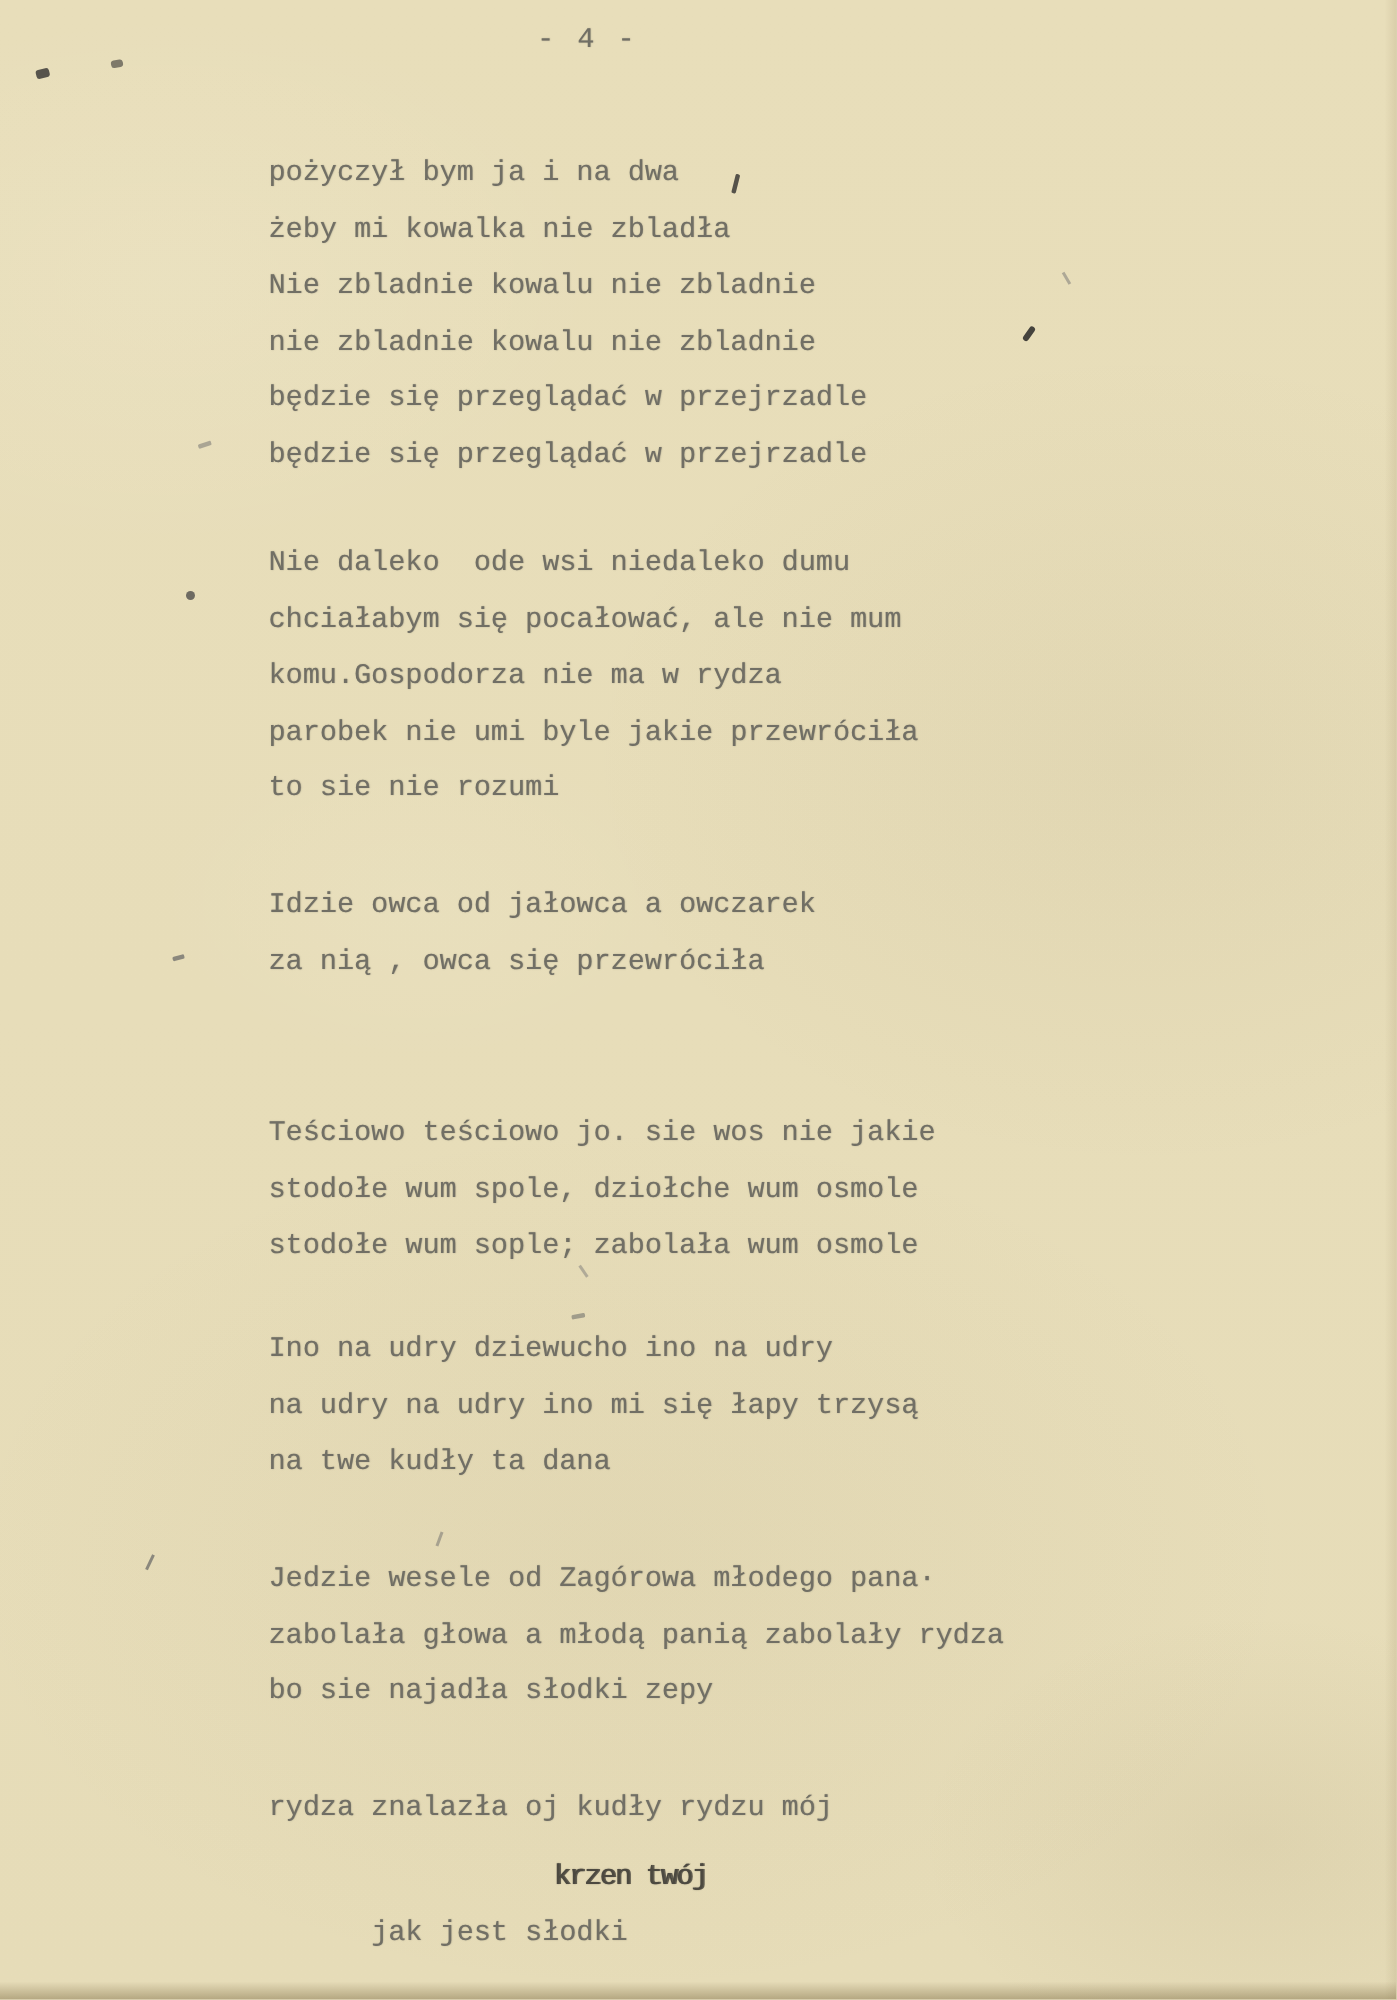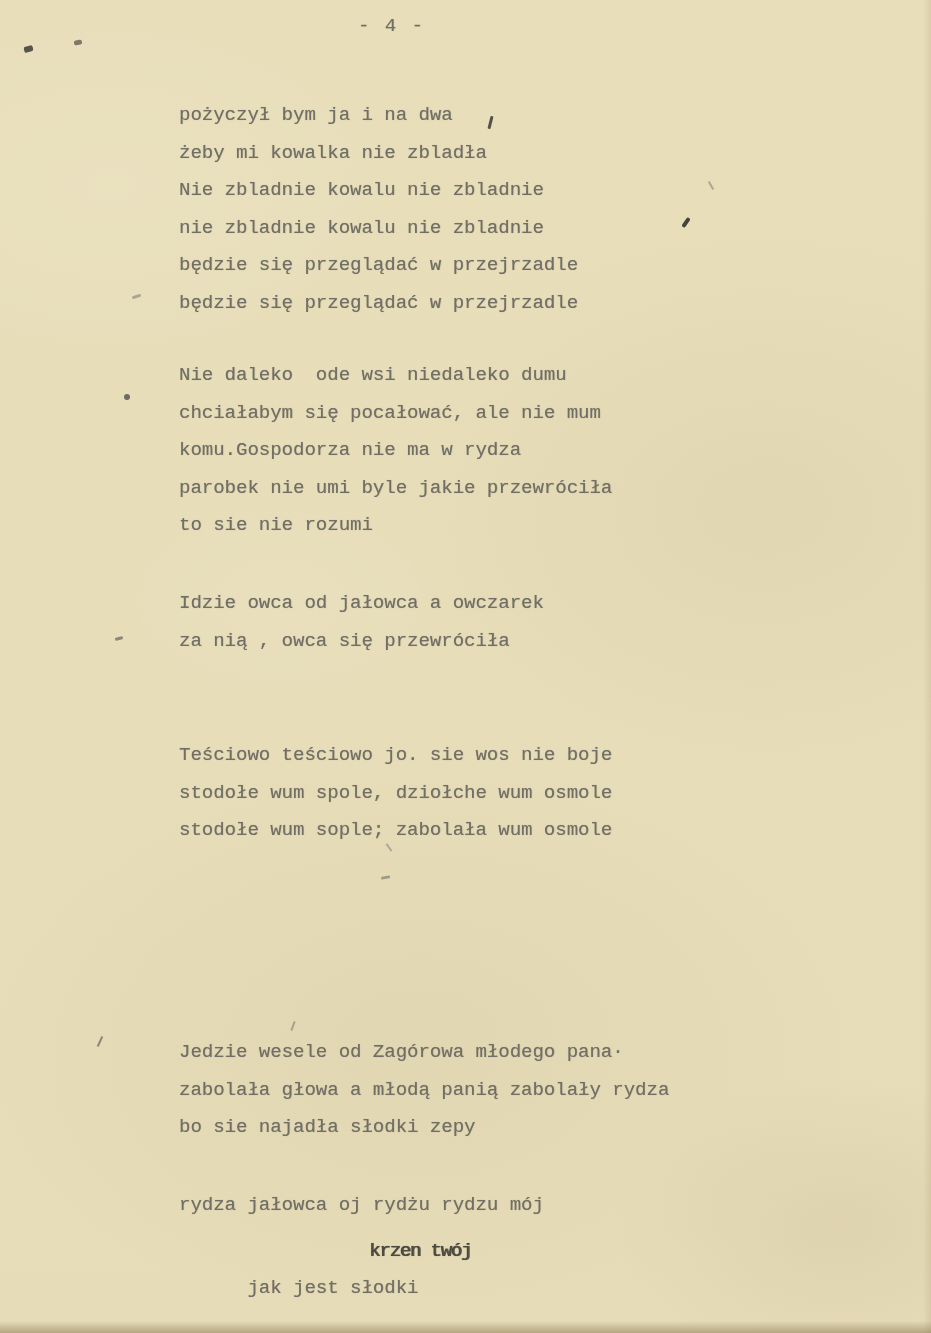--- a/index.html
+++ b/index.html
@@ -87,34 +87,39 @@
     <div class="line">parobek nie umi byle jakie przewróciła</div>
     <div class="line">to sie nie rozumi</div>
   </div>
 
   <div class="stanza" style="top:585px">
     <div class="line">Idzie owca od jałowca a owczarek</div>
     <div class="line">za nią , owca się przewróciła</div>
   </div>
 
   <div class="stanza" style="top:737px">
-    <div class="line">Teściowo teściowo jo. sie wos nie boje</div>
+    <div class="line">Teściowo teściowo jo. sie wos nie jakie</div>
     <div class="line">stodołe wum spole, dziołche wum osmole</div>
     <div class="line">stodołe wum sople; zabolała wum osmole</div>
   </div>
 
+  <div class="stanza" style="top:881px">
+    <div class="line">Ino na udry dziewucho ino na udry</div>
+    <div class="line">na udry na udry ino mi się łapy trzysą</div>
+    <div class="line">na twe kudły ta dana</div>
+  </div>
 
   <div class="stanza" style="top:1034px">
     <div class="line">Jedzie wesele od Zagórowa młodego pana·</div>
     <div class="line">zabolała głowa a młodą panią zabolały rydza</div>
     <div class="line">bo sie najadła słodki zepy</div>
   </div>
 
   <div class="stanza" style="top:1187px">
-    <div class="line">rydza jałowca oj rydżu rydzu mój</div>
+    <div class="line">rydza znalazła oj kudły rydzu mój</div>
     <div class="line line-composite extra-gap">
       <span>jak jest słodki</span>
       <span class="overstrike">krzen twój</span>
     </div>
   </div>
 
   <div class="mark m-speck1"></div>
   <div class="mark m-speck2"></div>
   <div class="mark m-apostrophe"></div>
   <div class="mark m-comma"></div>

